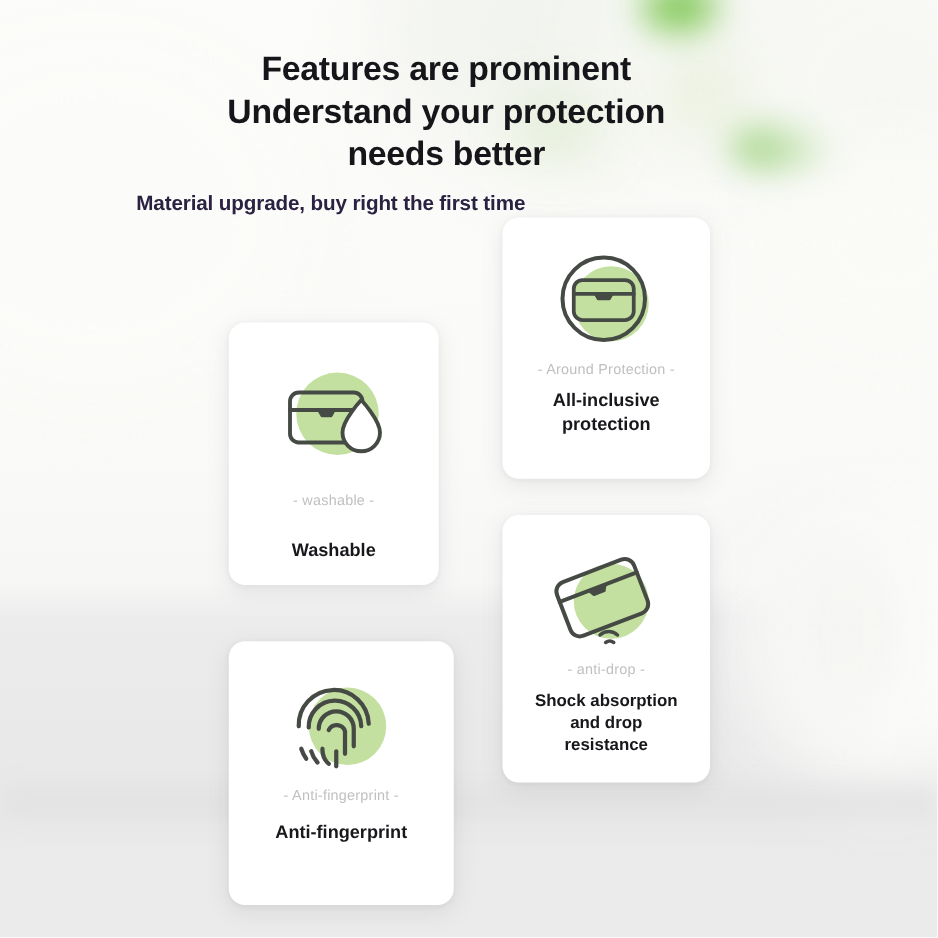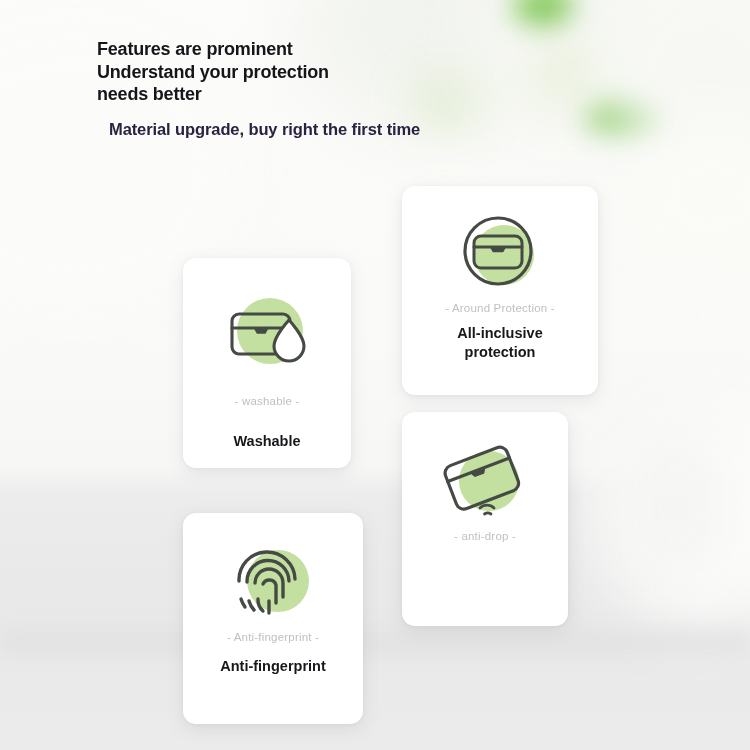--- a/index.html
+++ b/index.html
@@ -59,46 +59,47 @@
 
   
   .heading {
     position: absolute;
     left: 97px;
     top: 38px;
     width: 520px;
   }
   .headline {
     margin: 0;
-    font-size: 18px;
+    font-size: 27px;
     line-height: 1.26;
     font-weight: 700;
     color: #15151a;
     letter-spacing: -0.2px;
+    text-align: center;
   }
   .subhead {
     margin: 14px 0 0 12px;
     font-size: 16.5px;
     font-weight: 700;
     color: #2b2140;
     letter-spacing: -0.1px;
   }
 
   
   .card {
     position: absolute;
     background: #ffffff;
     border-radius: 13px;
     box-shadow: 0 5px 18px rgba(110,110,120,.13), 0 1px 4px rgba(110,110,120,.08);
     display: flex;
     flex-direction: column;
     align-items: center;
   }
   .card-washable   { left: 183px; top: 258px; width: 168px; height: 210px; gap: 11px; }
-  .card-allinc     { left: 402px; top: 186px; width: 196px; height: 209px; }
+  .card-allinc     { left: 402px; top: 174px; width: 166px; height: 209px; }
   .card-antidrop   { left: 402px; top: 412px; width: 166px; height: 214px; }
   .card-antifinger { left: 183px; top: 513px; width: 180px; height: 211px; }
 
   .icon-wrap {
     position: relative;
     width: 100px;
     height: 86px;
     display: flex;
     align-items: center;
     justify-content: center;
@@ -212,20 +213,25 @@
             <path d="M39 30 l2.6 4.4 h8.8 l2.6 -4.4" fill="#454b44" stroke-width="2.2"></path>
           </g>
         </g>
         <g fill="none" stroke="#454b44" stroke-width="2.8" stroke-linecap="round">
           <path d="M45 70 a10 10 0 0 1 14 0"></path>
           <path d="M49.5 76 a5.5 5.5 0 0 1 6.5 0"></path>
         </g>
       </svg>
     </div>
     <div class="caption">- anti-drop -</div>
+    <div class="card-title">
+      <span>Shock absorption</span><br>
+      <span>and drop</span><br>
+      <span>resistance</span>
+    </div>
   </div>
 
   <div class="card card-antifinger">
     <div class="icon-wrap">
       <svg width="100" height="86" viewBox="0 0 100 86">
         <circle cx="55" cy="44" r="31" fill="#c3e0a0"></circle>
         <g fill="none" stroke="#454b44" stroke-width="3.4" stroke-linecap="round">
           <path d="M16 44 a28 28 0 0 1 56 -2"></path>
           <path d="M18 62 a30 30 0 0 0 4 8"></path>
           <path d="M24 45 a21 21 0 0 1 42 -1"></path>

